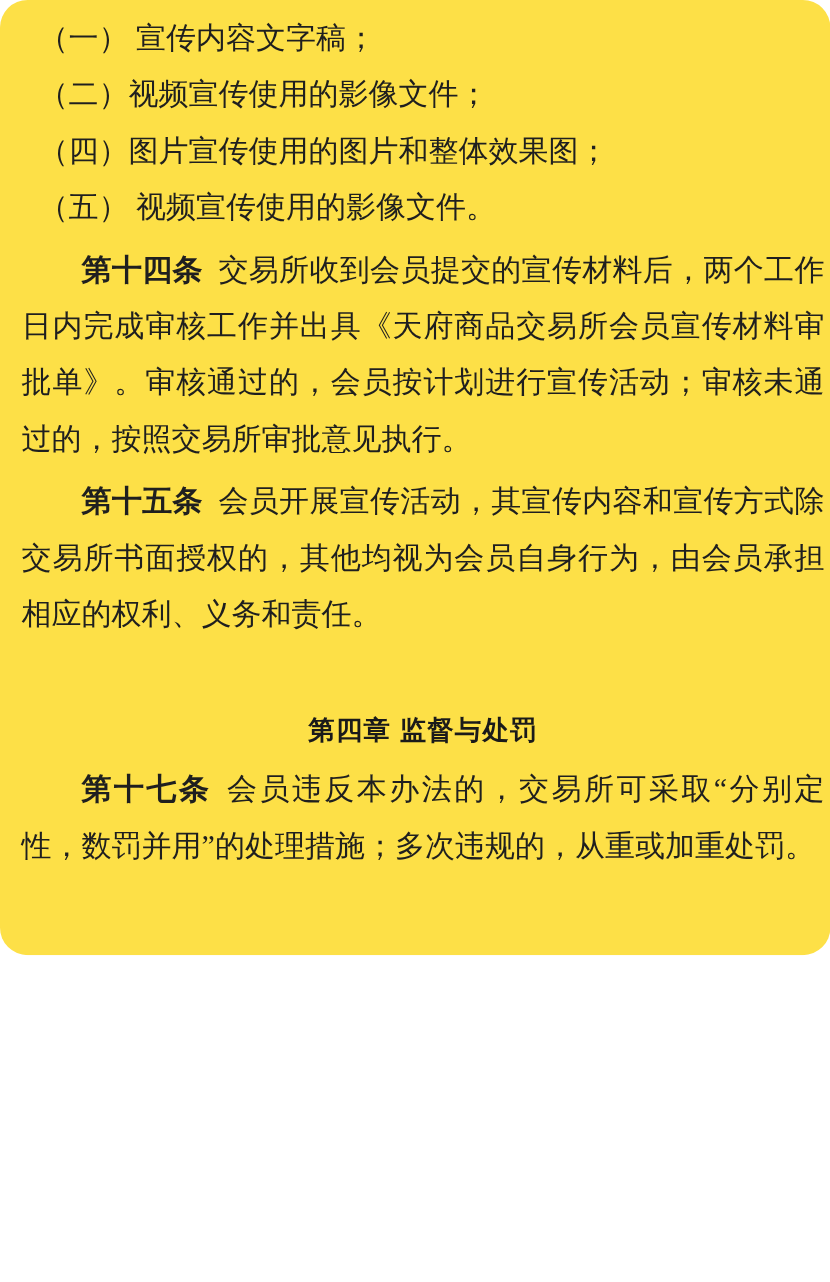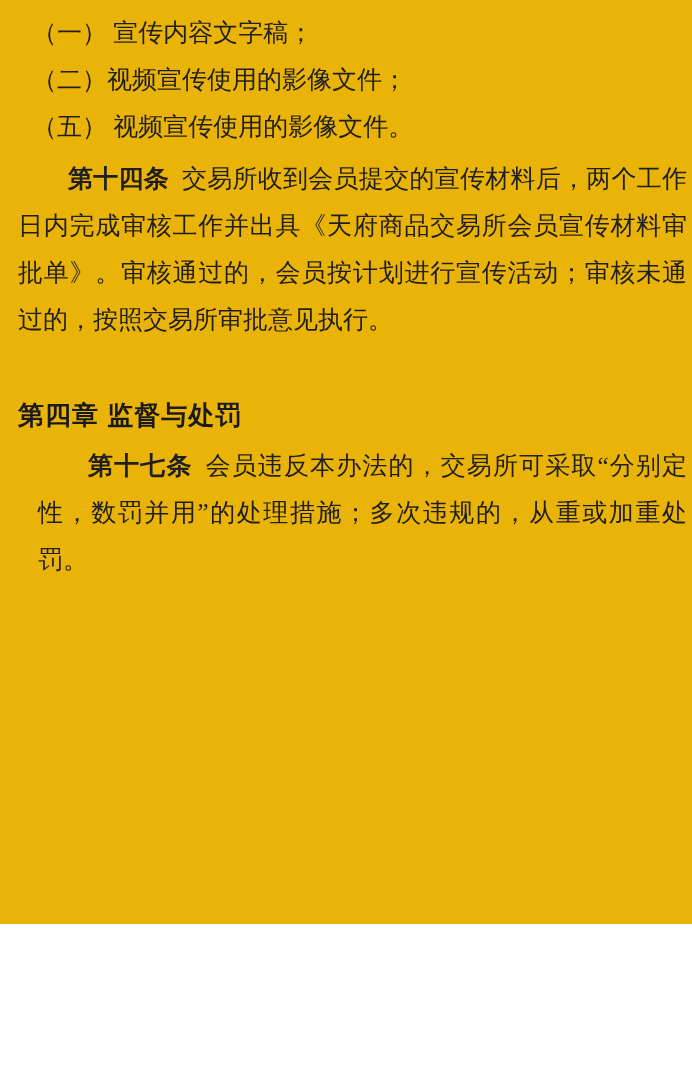--- a/index.html
+++ b/index.html
@@ -3,78 +3,83 @@
 <meta charset="utf-8">
 <style>
   html, body {
     margin: 0;
     padding: 0;
     background: #ffffff;
   }
   .page {
     position: relative;
     width: 692px;
-    height: 924px;
+    height: 796px;
     box-sizing: border-box;
     margin: 0 auto;
-    background: #eab308;
+    background: #fde047;
     color: #1f1f1f;
     padding: 9px 5px 0 18px;
     font-family: "Liberation Serif", "DejaVu Serif", serif;
     font-size: 25px;
     line-height: 47px;
     overflow: hidden;
+    border-radius: 23px;
   }
   .list-item {
     padding-left: 14px;
     white-space: nowrap;
   }
   p.article {
     margin: 0;
     text-indent: 2em;
     text-align: justify;
   }
   p.a14 { margin-top: 5px; }
   p.a15 { margin-top: 5px; }
   p.a16 { margin-top: 0; }
-  p.a17 { margin-top: 0; margin-left: 20px; }
+  p.a17 { margin-top: 0; }
   p.a18 { margin-top: 6px; }
   .article-num {
     font-weight: bold;
     margin-right: 13px;
   }
   h2.chapter-heading {
     margin: 49px 0 3px 0;
     padding: 0;
-    text-align: left;
+    text-align: center;
     text-indent: 0;
-    font-size: 26px;
+    font-size: 22px;
     line-height: 47px;
     font-weight: bold;
     font-family: "Liberation Sans", "DejaVu Sans", sans-serif;
     color: #1a1a1a;
     letter-spacing: 1px;
   }
   .list-item.bottom {
     margin-top: 0;
   }
 </style>
 </head>
 <body>
 
 <div class="page">
 
   <div class="list-item">（一） 宣传内容文字稿；</div>
   <div class="list-item">（二）视频宣传使用的影像文件；</div>
+  <div class="list-item">（四）图片宣传使用的图片和整体效果图；</div>
   <div class="list-item">（五） 视频宣传使用的影像文件。</div>
 
   <p class="article a14">
     <span class="article-num">第十四条</span><span>交易所收到会员提交的宣传材料后，两个工作日内完成审核工作并出具《天府商品交易所会员宣传材料审批单》。审核通过的，会员按计划进行宣传活动；审核未通过的，按照交易所审批意见执行。</span>
   </p>
 
+  <p class="article a15">
+    <span class="article-num">第十五条</span><span>会员开展宣传活动，其宣传内容和宣传方式除交易所书面授权的，其他均视为会员自身行为，由会员承担相应的权利、义务和责任。</span>
+  </p>
 
 
   <h2 class="chapter-heading">第四章 监督与处罚</h2>
 
   <p class="article a17">
     <span class="article-num">第十七条</span><span>会员违反本办法的，交易所可采取“分别定性，数罚并用”的处理措施；多次违规的，从重或加重处罚。</span>
   </p>
 
 
 

